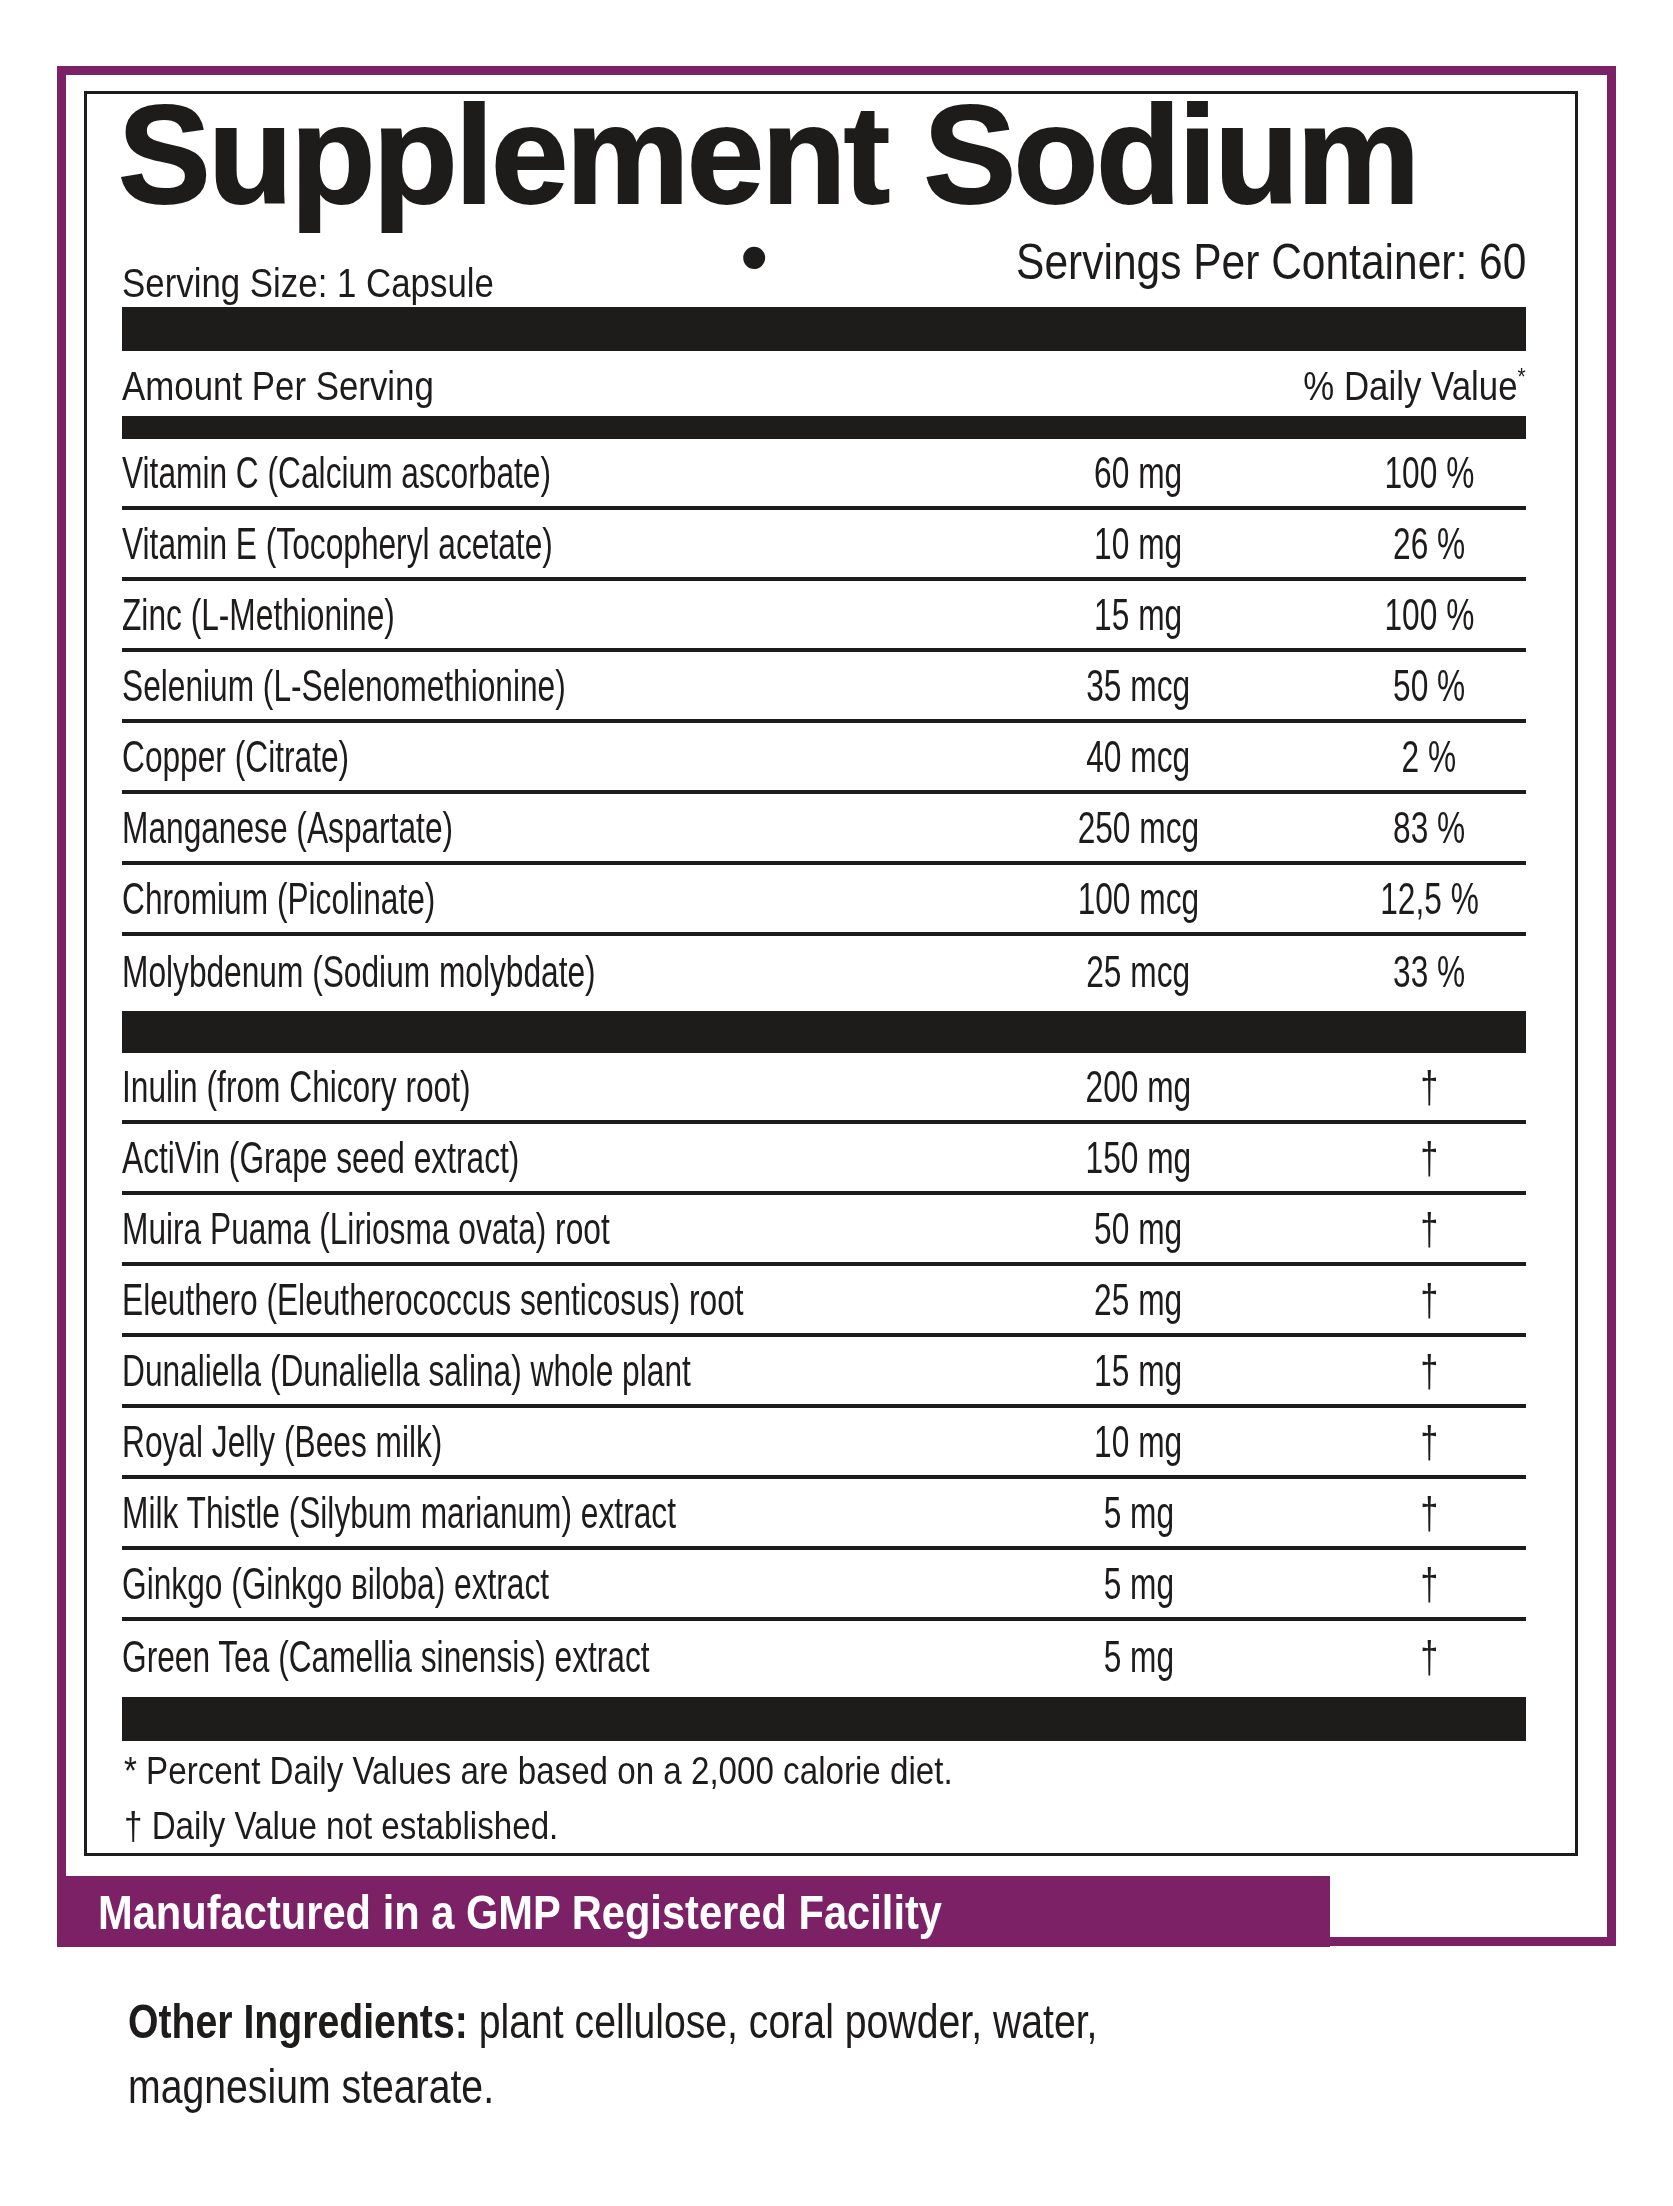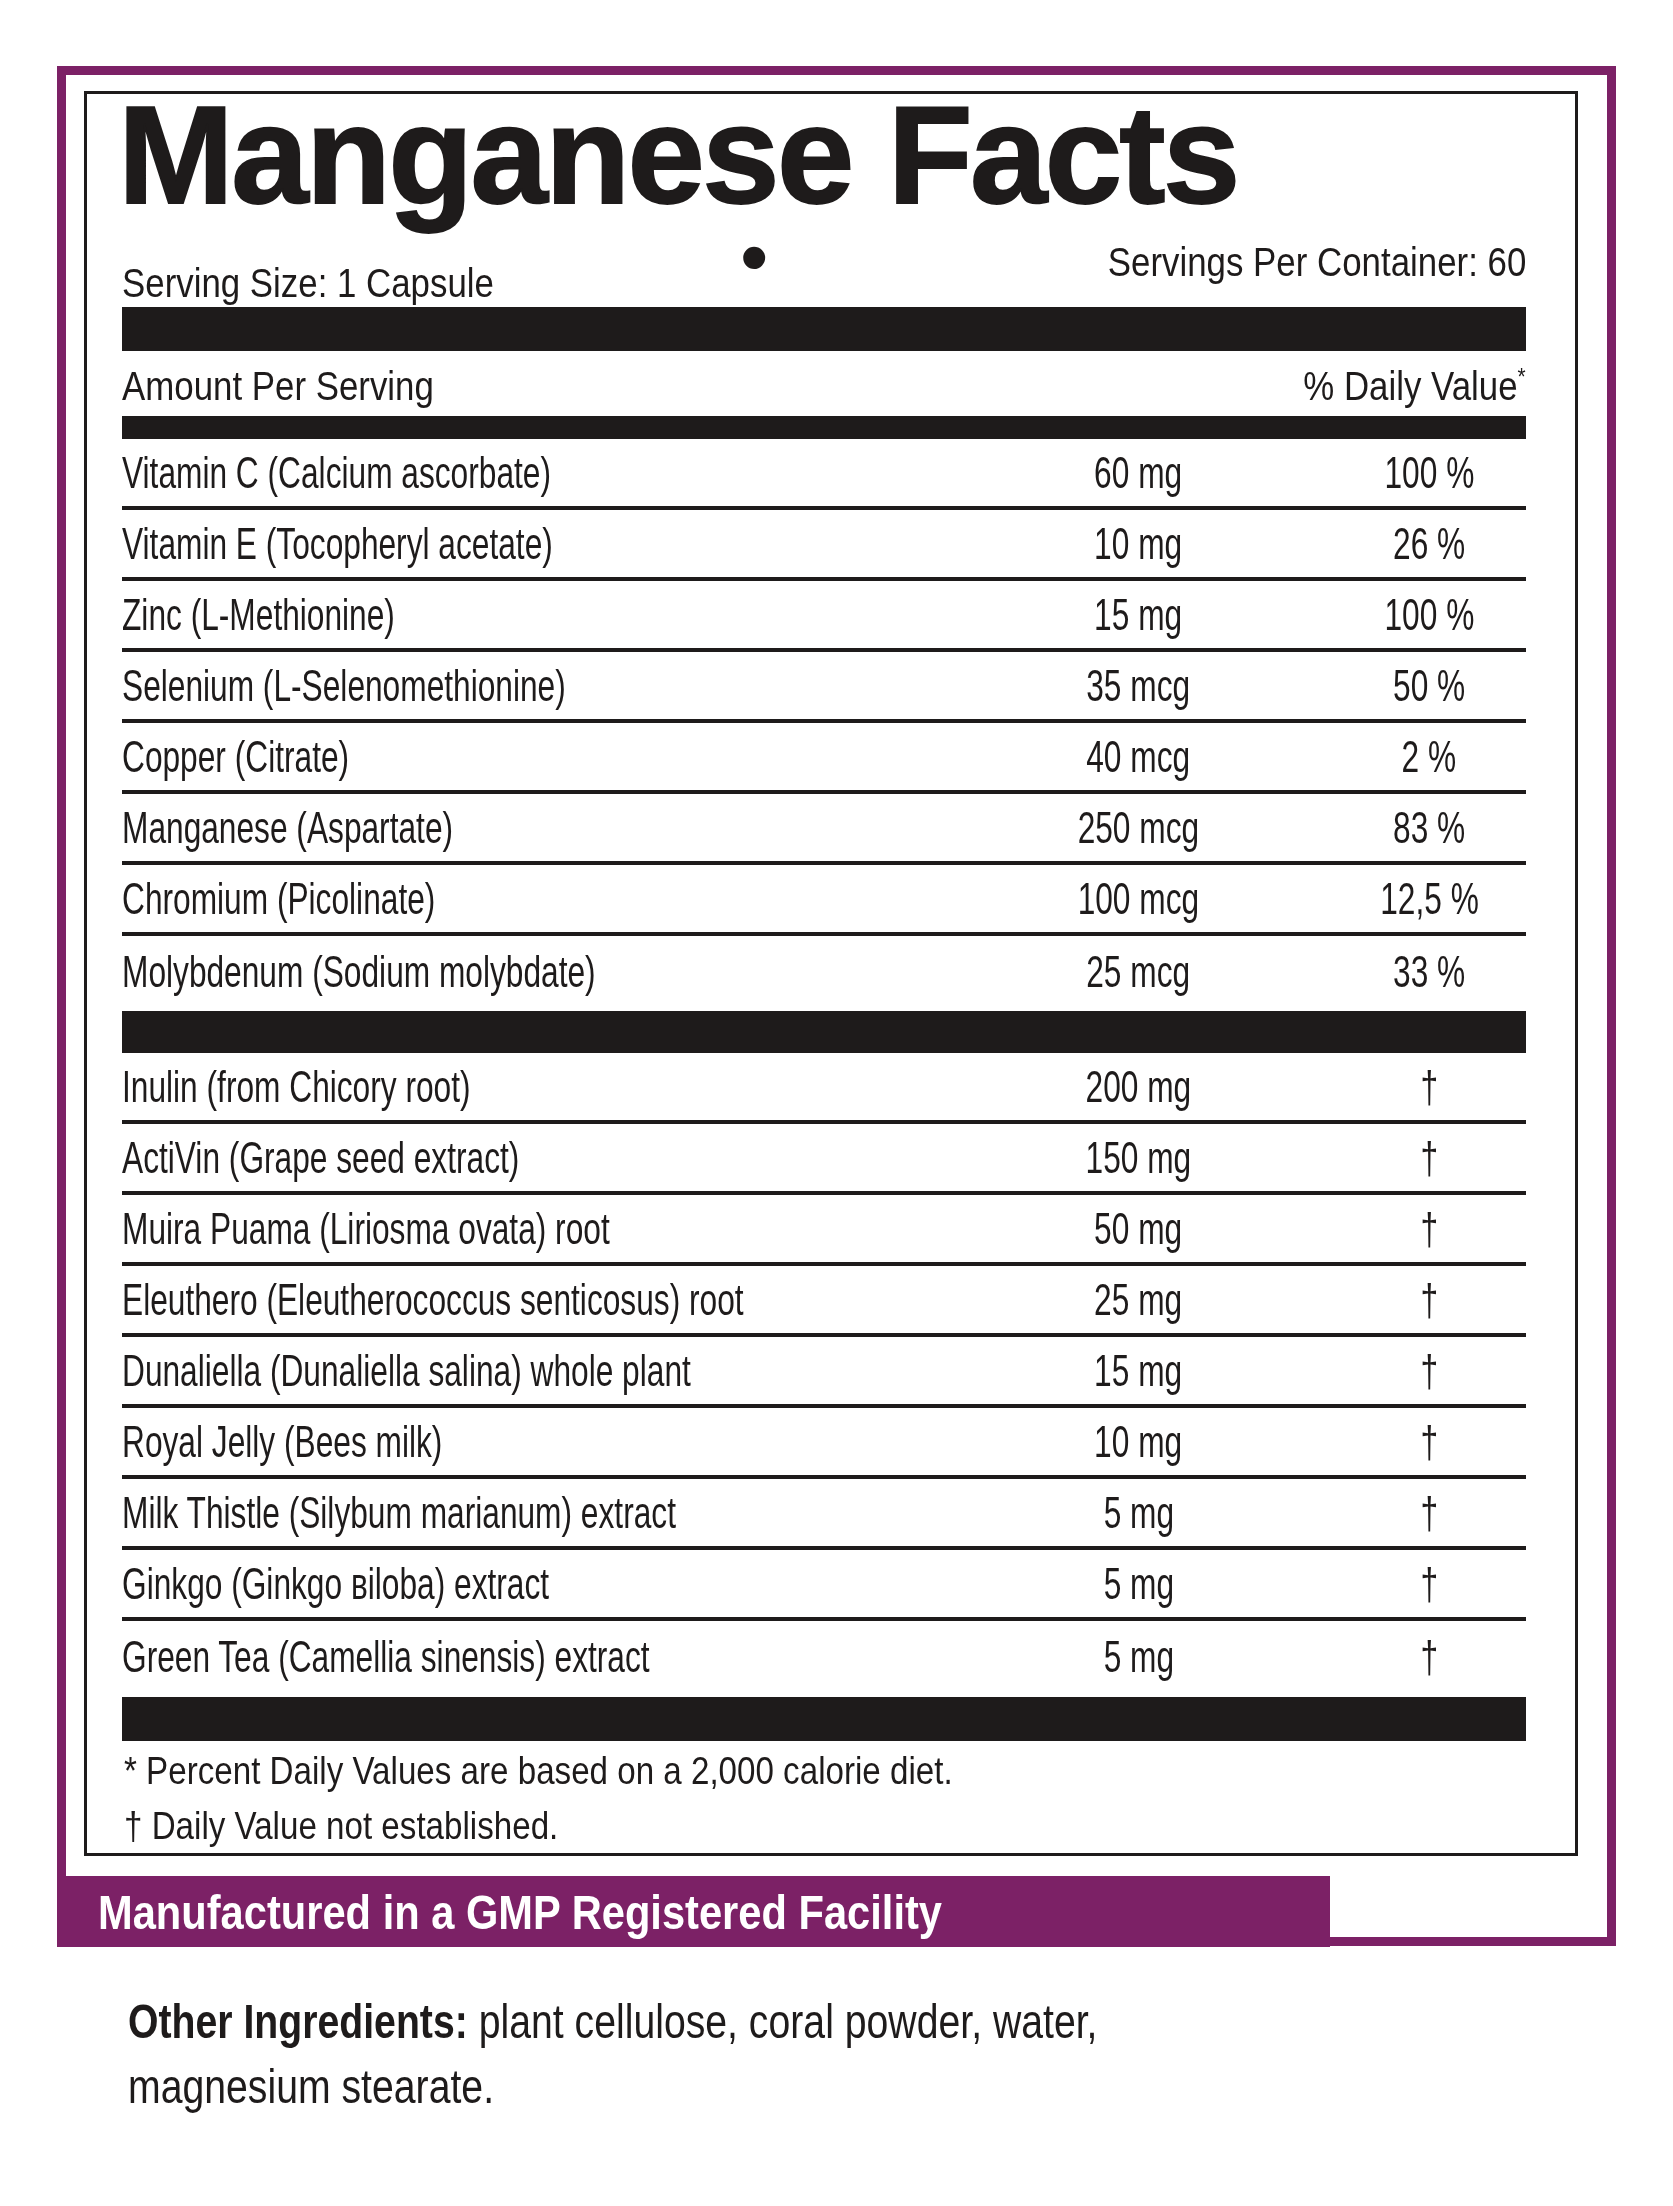--- a/index.html
+++ b/index.html
@@ -36,21 +36,21 @@
     font-size:139px;line-height:1.0;font-weight:bold;
     letter-spacing:-2.6px;
     -webkit-text-stroke:1.8px var(--ink);
     color:var(--ink);
   }
   .serving-row{
     left:122px;top:231px;width:1404px;height:62px;
     display:flex;align-items:center;
   }
   .serving-row .left{font-size:41px;margin-top:43px;}
-  .serving-row .right{margin-left:auto;font-size:41px;}
+  .serving-row .right{margin-left:auto;font-size:50px;}
   .dot{
     position:absolute;left:618px;top:-5.3px;
     font-size:81px;line-height:62px;
   }
   .bar{left:122px;width:1404px;background:var(--ink);}
   .bar1{top:307px;height:44px;}
   .hdr-row{
     left:122px;top:355px;width:1404px;height:62px;
     display:flex;align-items:center;justify-content:space-between;
     font-size:41px;
@@ -90,21 +90,21 @@
     font-size:49px;line-height:65px;
   }
   .b{font-weight:bold;}
 </style>
 </head>
 <body>
 
 <div class="abs purple-frame"></div>
 <div class="abs black-frame"></div>
 
-<h1 class="abs title">Manganese Facts</h1>
+<h1 class="abs title">Supplement Sodium</h1>
 
 <div class="abs serving-row">
   <span class="left"><span class="cond sx85 ol">Serving Size: 1 Capsule</span></span>
   <span class="dot">•</span>
   <span class="right"><span class="cond sx85 or">Servings Per Container: 60</span></span>
 </div>
 
 <div class="abs bar bar1"></div>
 
 <div class="abs hdr-row">

